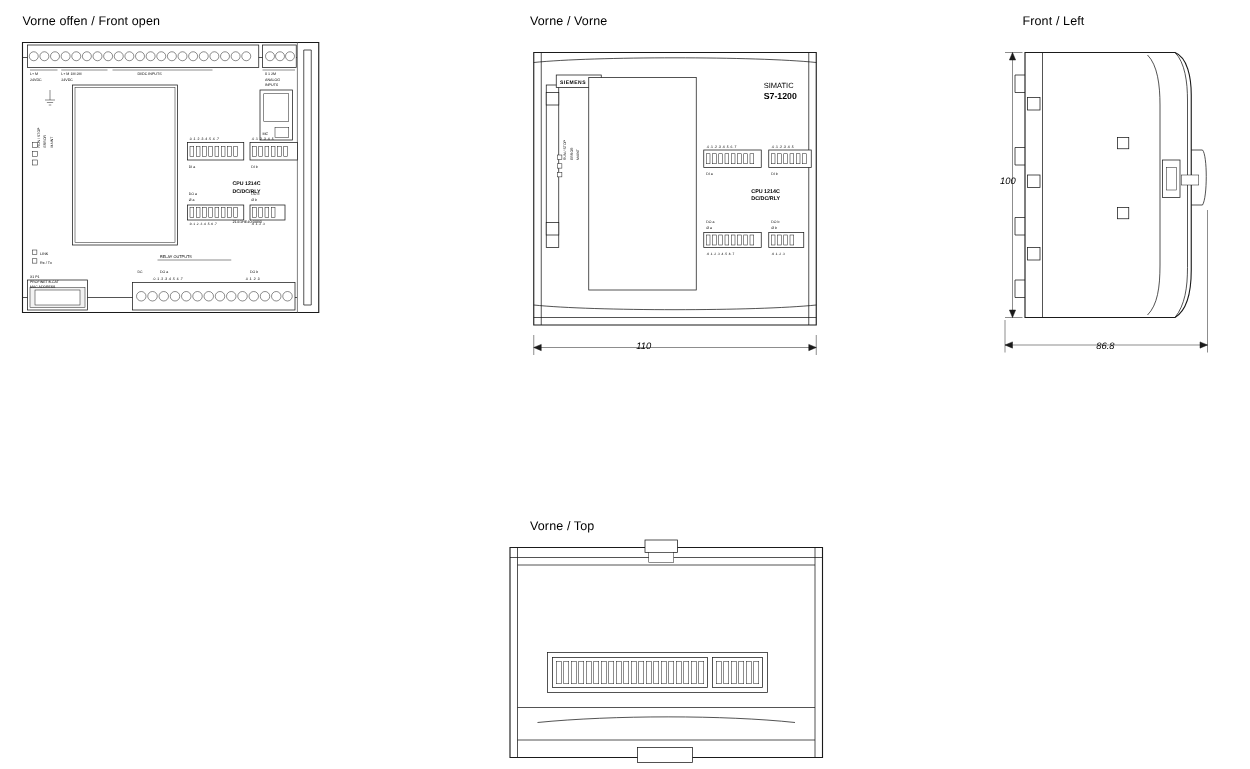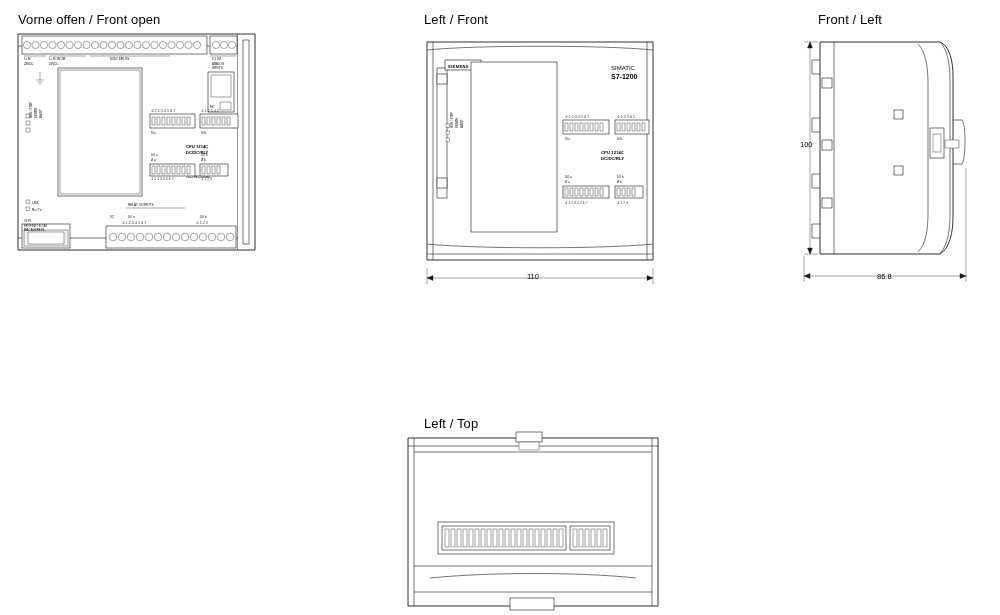--- a/index.html
+++ b/index.html
@@ -10,33 +10,34 @@
   body {
     width: 1000px;
     height: 615px;
     position: relative;
     font-family: "Liberation Sans", sans-serif;
     color: #000000;
     overflow: hidden;
   }
   .view-label {
     position: absolute;
-    font-size: 13px;
+    font-size: 10px;
     color: #000;
     white-space: nowrap;
     letter-spacing: 0.1px;
   }
   .panel {
     position: absolute;
   }
   .dim-text {
     position: absolute;
     font-size: 7.5px;
     color: #000;
     white-space: nowrap;
+    font-style: italic;
   }
   svg { display: block; }
   svg text { font-family: "Liberation Sans", sans-serif; }
   .ln { stroke: #1a1a1a; fill: none; }
   .thin { stroke-width: 0.6; }
   .med { stroke-width: 0.9; }
   .hair { stroke-width: 0.4; }
   .fillw { fill: #ffffff; }
   .fillg { fill: #f2f2f2; }
 </style>
@@ -241,21 +242,21 @@
     <circle cx="175" cy="209" r="3.8" fill="#fff"></circle>
         <circle cx="184" cy="209" r="3.8" fill="#fff"></circle>
     <circle cx="193" cy="209" r="3.8" fill="#fff"></circle>
         <circle cx="202" cy="209" r="3.8" fill="#fff"></circle>
     <circle cx="211" cy="209" r="3.8" fill="#fff"></circle>
         <circle cx="220" cy="209" r="3.8" fill="#fff"></circle>
   </g>
 </svg>
 </div>
 
-<div class="view-label" style="left:424px; top:12px;">Left / Front</div>
+<div class="view-label" style="left:424px; top:12px;">Vorne / Vorne</div>
 
 <div class="panel" style="left:415px; top:28px; width:260px; height:265px;">
 <svg width="260" height="265" viewBox="0 0 260 265">
 
   <path class="ln med fillw" d="M12,14 L238,14 L238,232 L12,232 Z"></path>
 
   <path class="ln thin" d="M12,22 C60,17 190,17 238,22"></path>
   <path class="ln thin" d="M18,14 L18,232"></path>
   <path class="ln thin" d="M232,14 L232,232"></path>
 
@@ -351,21 +352,21 @@
   <g class="ln hair">
     <path d="M12,240 L12,256"></path>
     <path d="M238,240 L238,256"></path>
     <path d="M12,250 L238,250"></path>
     <path d="M12,250 L18,247.5 L18,252.5 Z" fill="#1a1a1a"></path>
     <path d="M238,250 L232,247.5 L232,252.5 Z" fill="#1a1a1a"></path>
   </g>
 </svg>
 </div>
 
-<div class="dim-text" style="left:527px; top:272px;">110</div>
+<div class="dim-text" style="left:509px; top:272px;">110</div>
 
 <div class="view-label" style="left:818px; top:12px;">Front / Left</div>
 
 <div class="panel" style="left:790px; top:28px; width:200px; height:265px;">
 <svg width="200" height="265" viewBox="0 0 200 265">
 
   <path class="ln med fillw" d="M30,14 L150,14 C160,18 163,34 163,48 L163,188 C163,204 160,220 150,226 L30,226 Z"></path>
 
   <path class="ln thin" d="M44,14 L44,226"></path>
   <path class="ln thin" d="M128,16 C136,24 138,40 138,56 L138,184 C138,202 136,216 128,224"></path>
@@ -403,21 +404,21 @@
     <path d="M14,248 L20,245.5 L20,250.5 Z" fill="#1a1a1a"></path>
     <path d="M176,248 L170,245.5 L170,250.5 Z" fill="#1a1a1a"></path>
   </g>
 </svg>
 </div>
 
 <div class="dim-text" style="left:800px; top:140px;">100</div>
 
 <div class="dim-text" style="left:877px; top:272px;">86.8</div>
 
-<div class="view-label" style="left:424px; top:416px;">Left / Top</div>
+<div class="view-label" style="left:424px; top:416px;">Vorne / Top</div>
 
 <div class="panel" style="left:390px; top:430px; width:290px; height:182px;">
 <svg width="290" height="182" viewBox="0 0 290 182">
 
   <path class="ln med fillw" d="M18,8 L268,8 L268,176 L18,176 Z"></path>
   <path class="ln thin" d="M18,16 L268,16"></path>
   <path class="ln thin" d="M24,8 L24,176"></path>
   <path class="ln thin" d="M262,8 L262,176"></path>
 
   <rect class="ln thin fillw" x="126" y="2" width="26" height="10"></rect>

